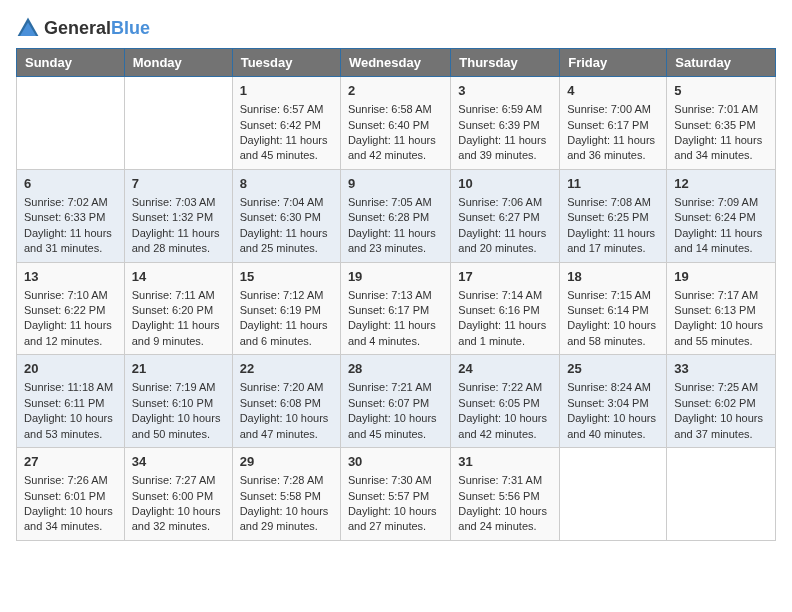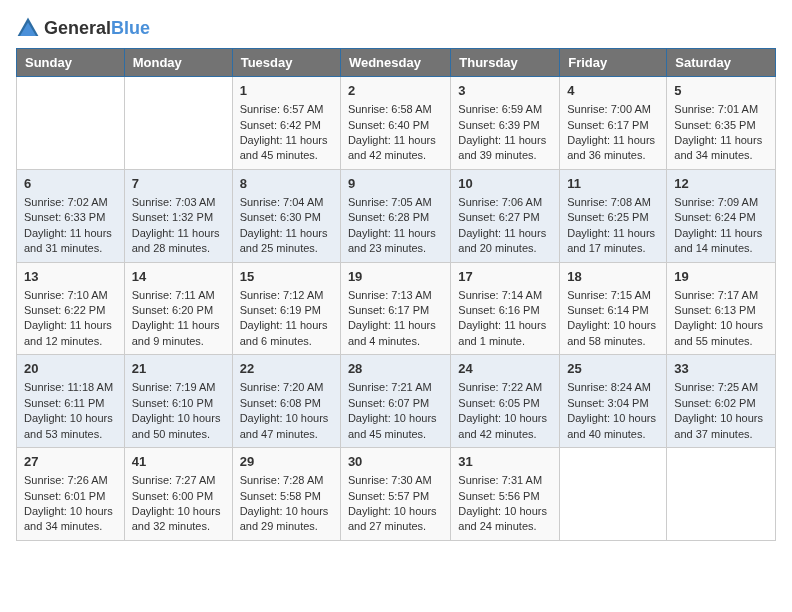--- a/index.html
+++ b/index.html
@@ -340,21 +340,21 @@
         <td>
           <div class="cell-content">
             <span class="day-num">27</span>
             <div>Sunrise: 7:26 AM</div>
             <div>Sunset: 6:01 PM</div>
             <div>Daylight: 10 hours and 34 minutes.</div>
           </div>
         </td>
         <td>
           <div class="cell-content">
-            <span class="day-num">41</span>
+            <span class="day-num">34</span>
             <div>Sunrise: 7:27 AM</div>
             <div>Sunset: 6:00 PM</div>
             <div>Daylight: 10 hours and 32 minutes.</div>
           </div>
         </td>
         <td>
           <div class="cell-content">
             <span class="day-num">29</span>
             <div>Sunrise: 7:28 AM</div>
             <div>Sunset: 5:58 PM</div>

